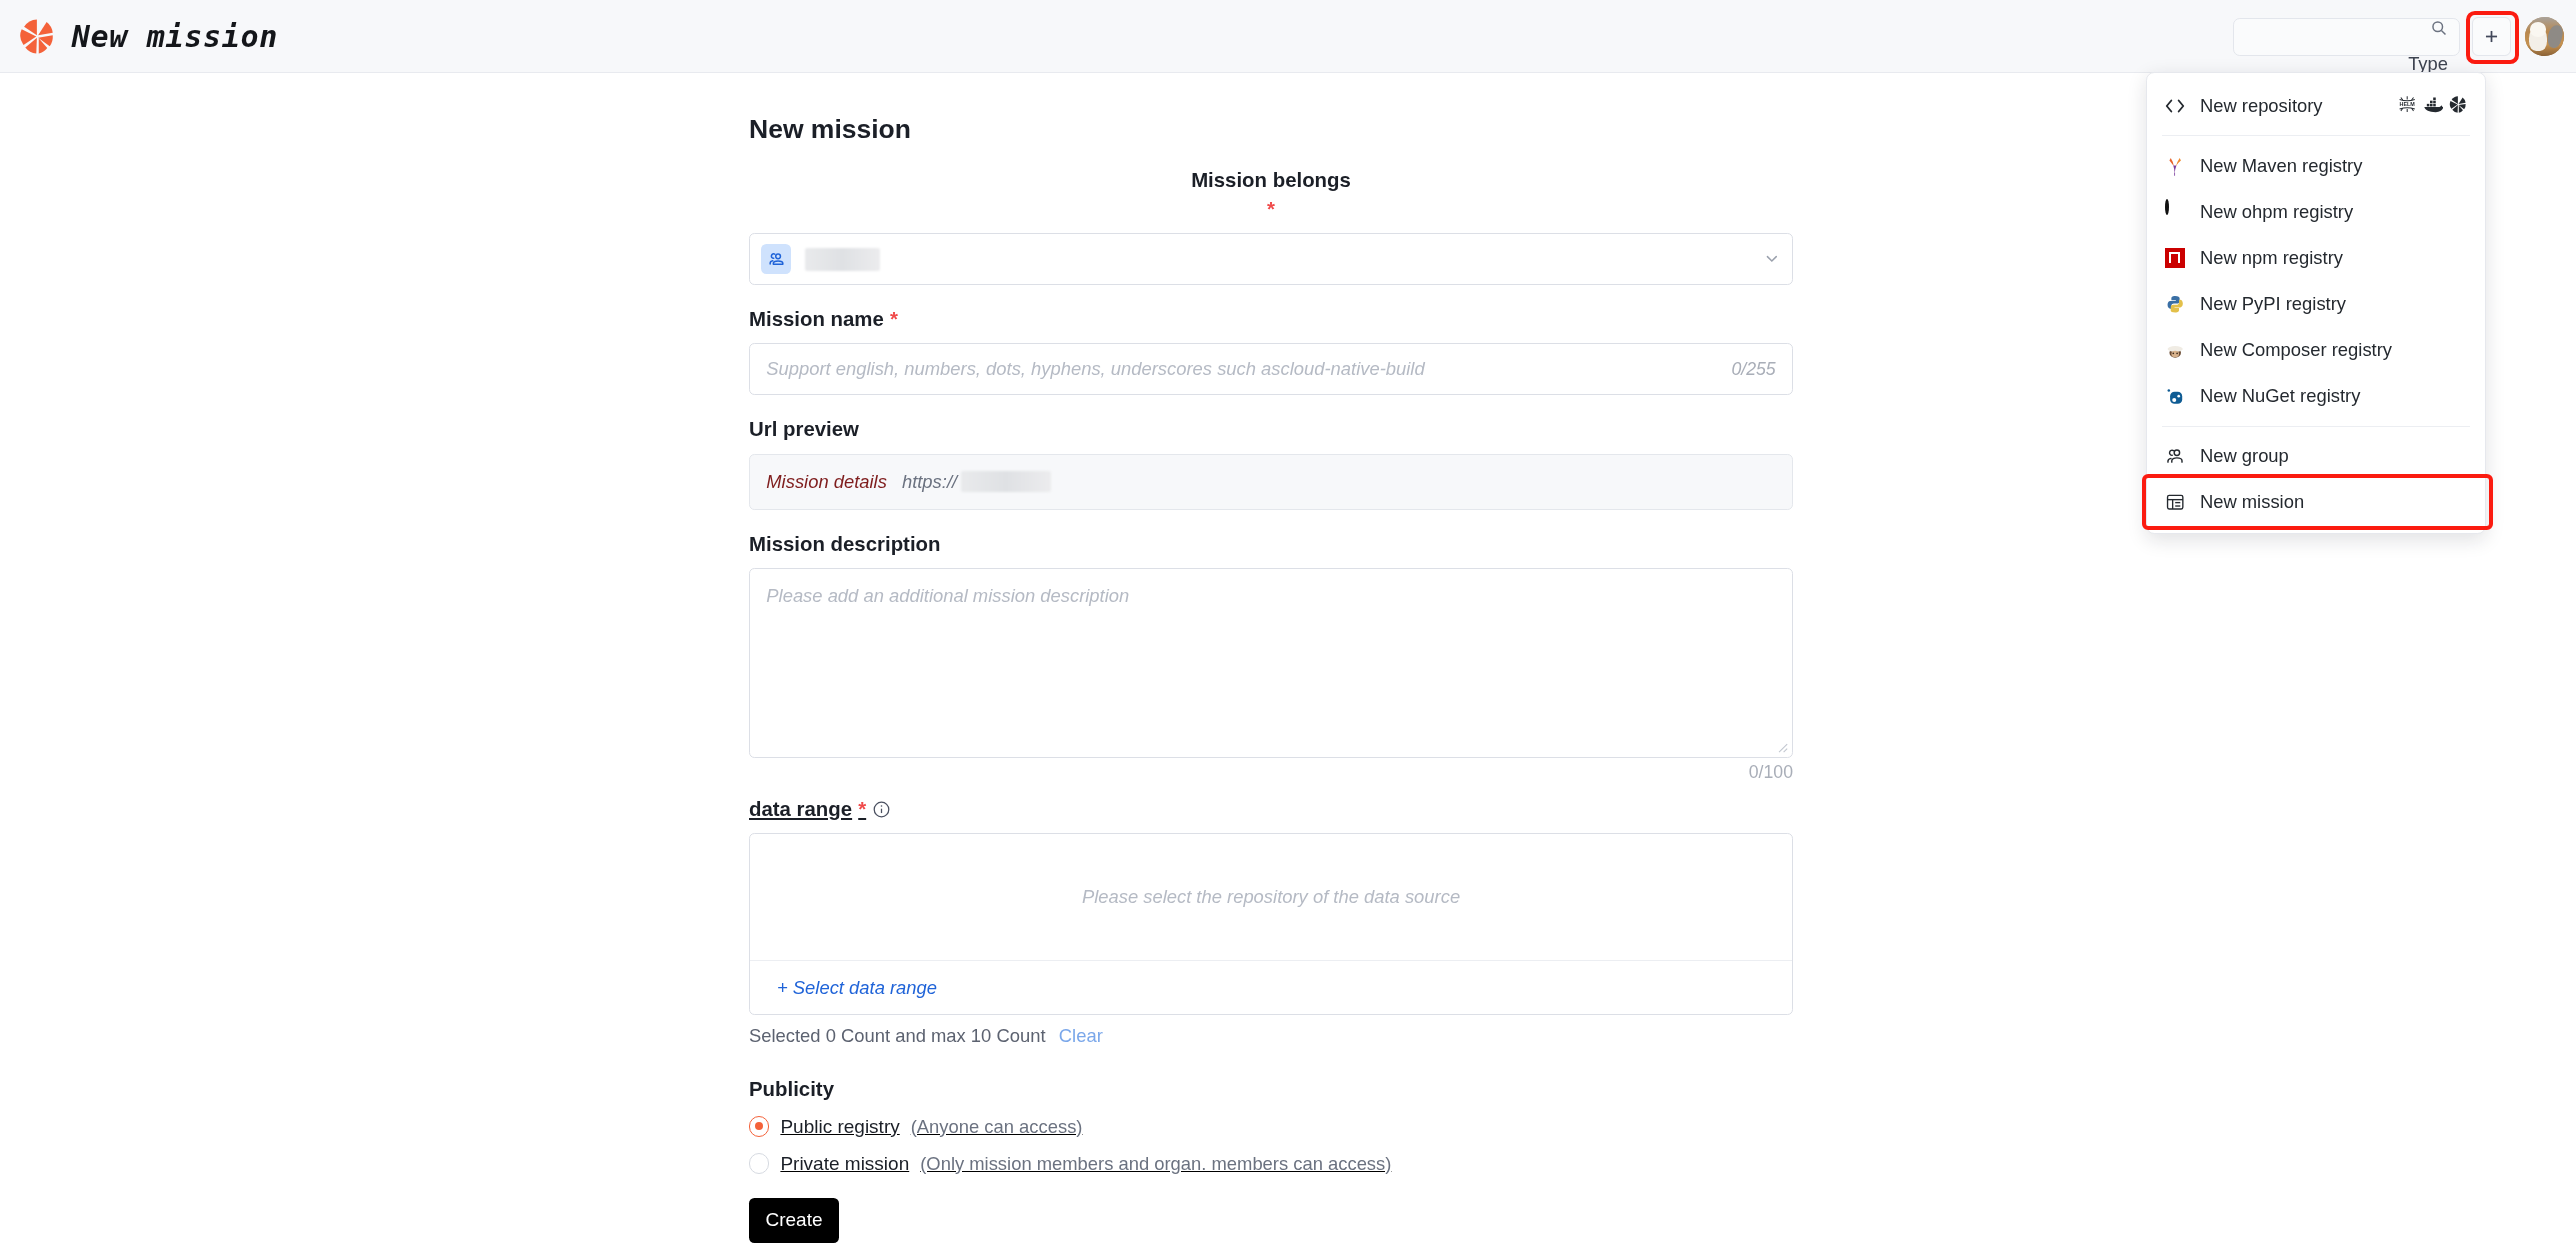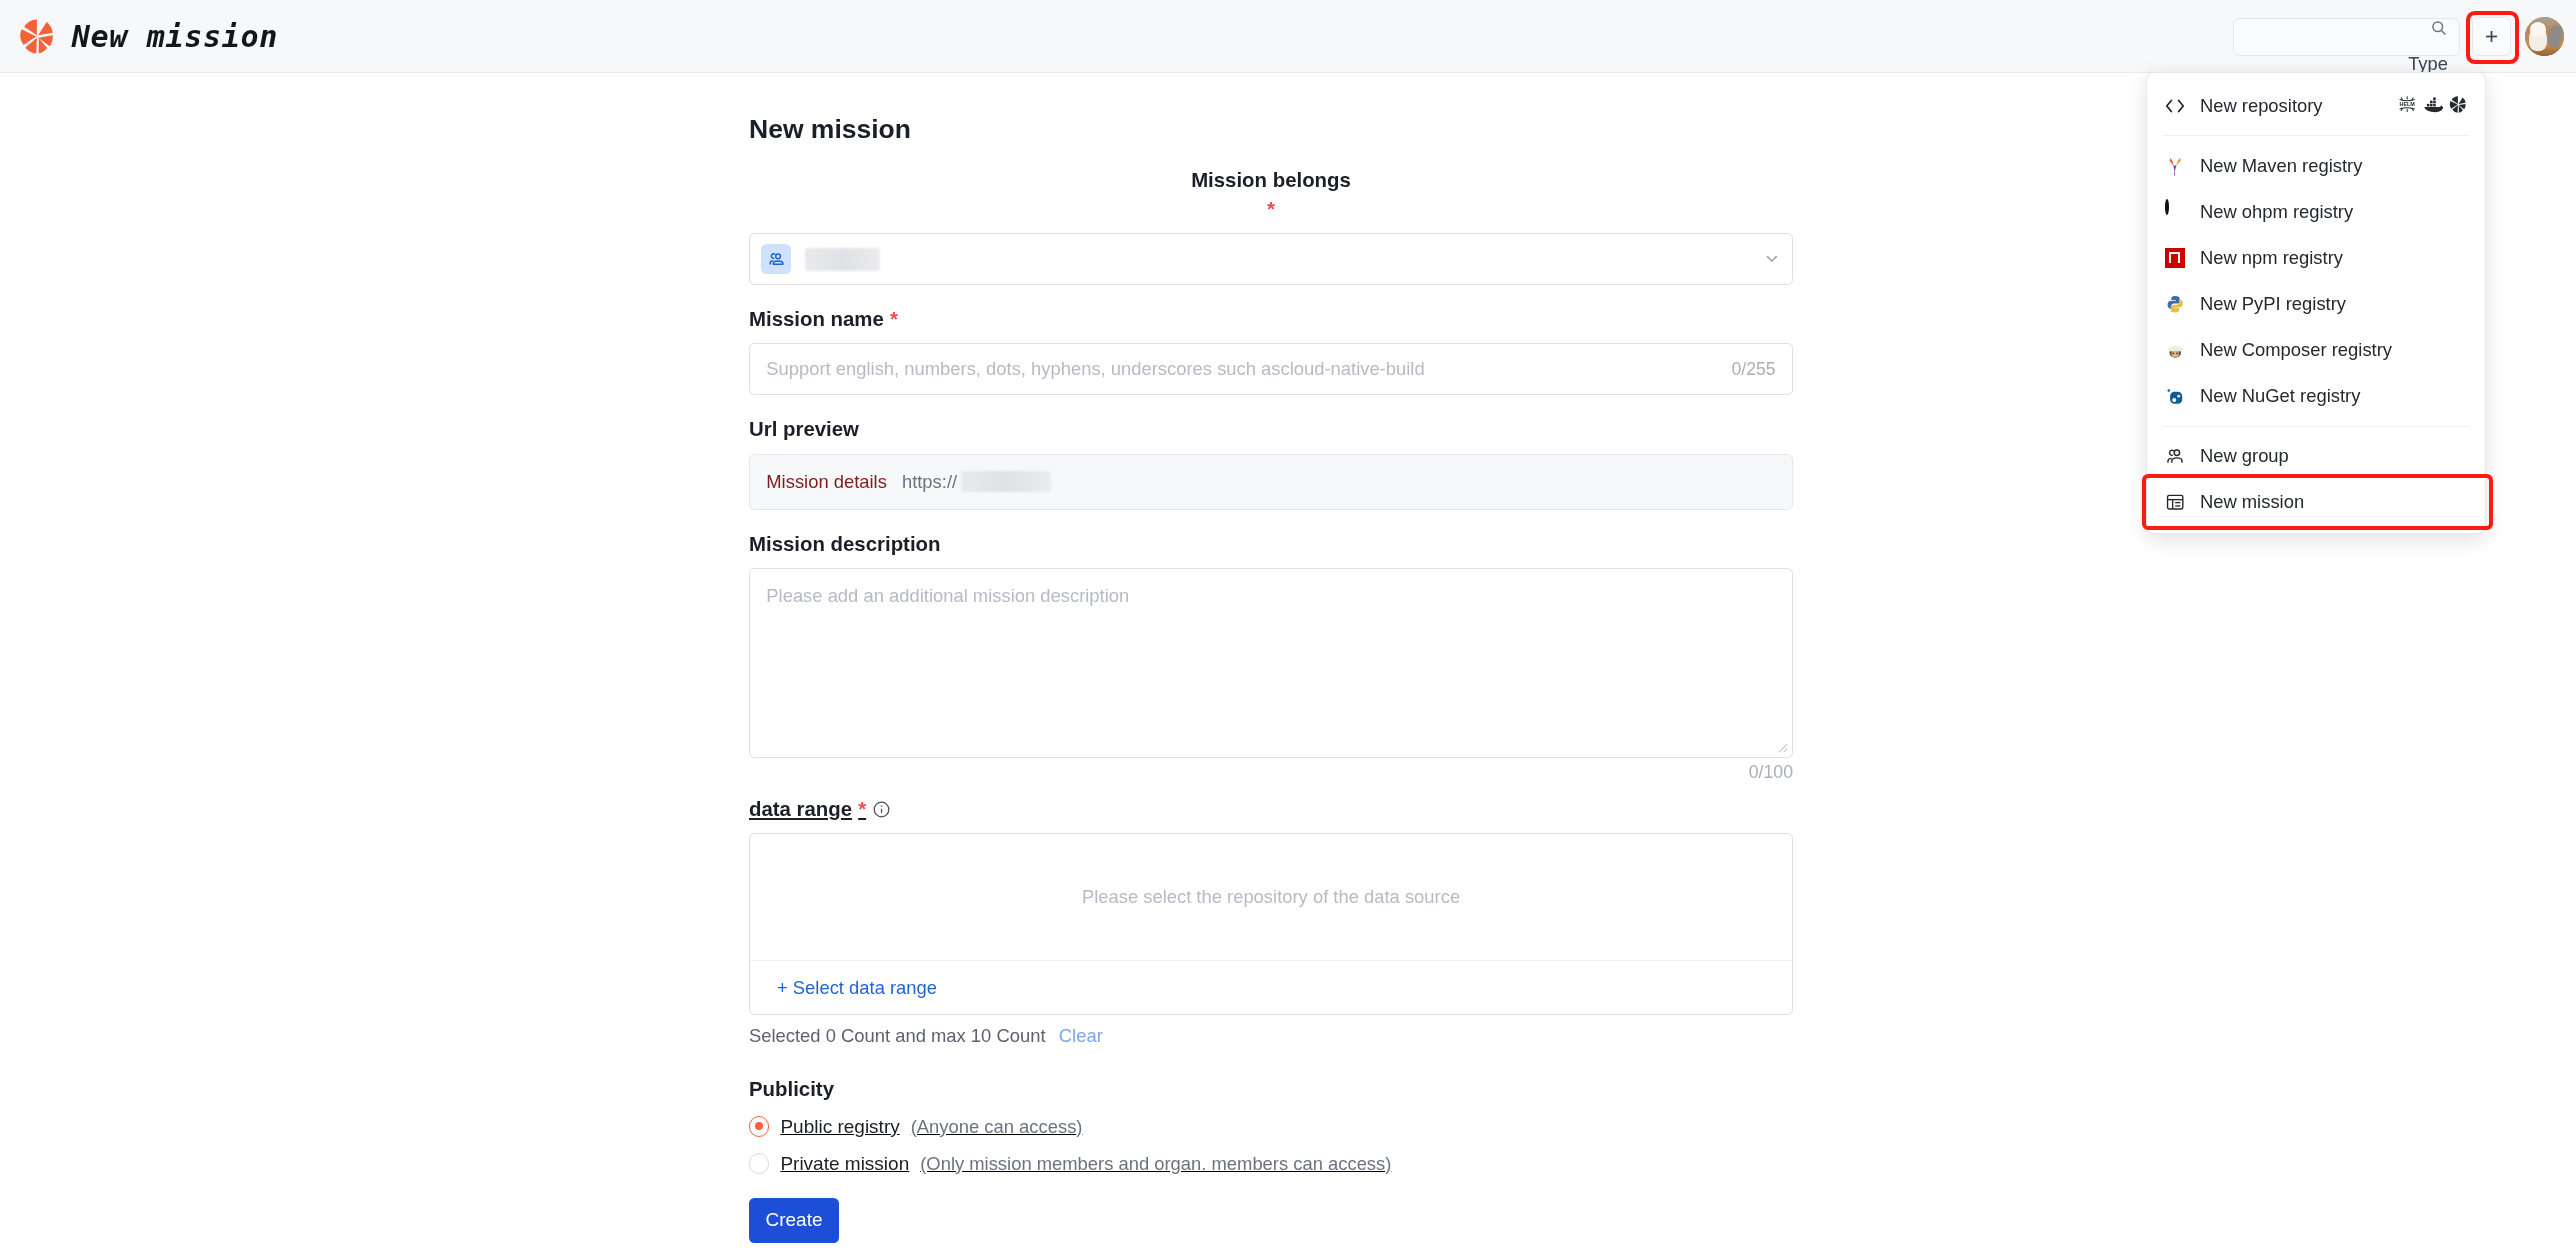--- a/index.html
+++ b/index.html
@@ -193,25 +193,25 @@
   .radio.on { border-color: #f4623a; }
   .radio.on::after {
     content: ""; position: absolute; left: 4.8px; top: 4.8px;
     width: 8.2px; height: 8.2px; border-radius: 50%; background: #f4623a;
   }
   .radio-main { font-size: 19px; color: #1b1f27; }
   .radio-sub { font-size: 18.4px; color: #6b7280; }
 
   .create-btn {
     width: 90px; height: 45px; border-radius: 5.4px;
-    background: #1d4ed8; color: #ffffff;
+    background: #000000; color: #ffffff;
     font-size: 19px; display: flex; align-items: center; justify-content: center;
   }
 
-  .mt18 { margin-top: 12.2px; } .mt22 { margin-top: 15px; text-decoration: underline; }
+  .mt18 { margin-top: 12.2px; font-style: italic; } .mt22 { margin-top: 15px; text-decoration: underline; }
   .mt34 { margin-top: 23px; } .mt46 { margin-top: 31px; }
   .mt56 { margin-top: 24px; flex-direction: column; }
 </style>
 </head>
 <body>
 
 <div class="topbar">
   <div class="brand">
     <span class="logo-mark">
       <svg viewBox="0 0 64 64" width="39" height="39">

